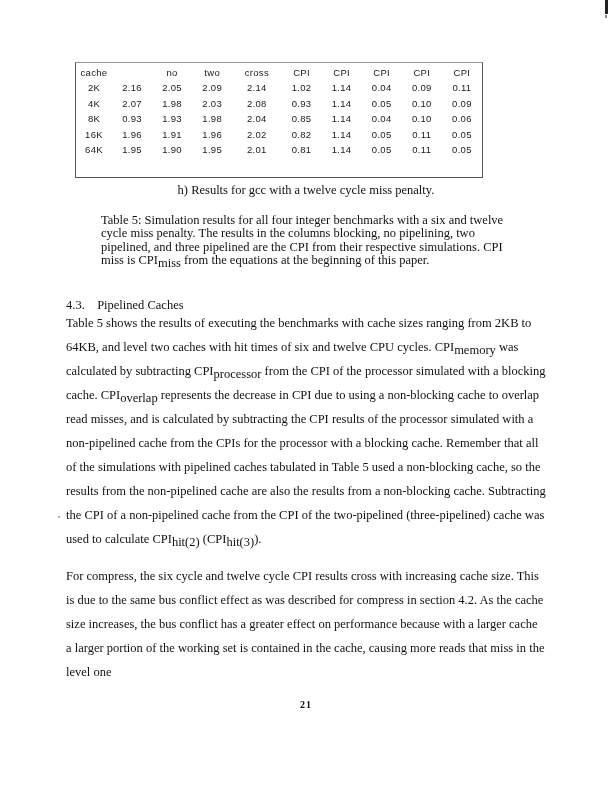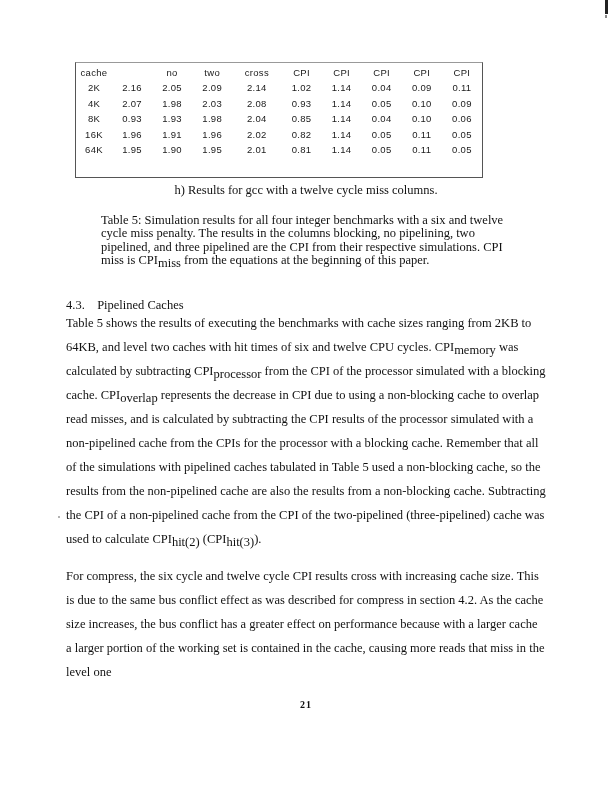--- a/index.html
+++ b/index.html
@@ -134,21 +134,21 @@
           <td>0.81</td>
           <td>1.14</td>
           <td>0.05</td>
           <td>0.11</td>
           <td>0.05</td>
         </tr>
       </tbody>
   </table>
 </div>
 
-<div class="sub-caption">h)  Results for gcc with a twelve cycle miss columns.</div>
+<div class="sub-caption">h)  Results for gcc with a twelve cycle miss penalty.</div>
 
 <div class="table-caption"><span>Table 5:  Simulation results for all four integer benchmarks with a six and twelve cycle miss penalty.  The results in the columns blocking, no pipelining, two pipelined, and three pipelined are the CPI from their respective simulations.  CPI miss is CPI</span><sub>miss</sub><span> from the equations at the beginning of this paper.</span></div>
 
 <div class="section-heading"><span class="num">4.3.</span> <span>Pipelined  Caches</span></div>
 
 <div class="body-text p1"><span>Table 5 shows the results of executing the benchmarks with cache sizes ranging from 2KB to 64KB, and level two caches with hit times of six and twelve CPU cycles.  CPI</span><sub>memory</sub><span> was calculated by subtracting CPI</span><sub>processor</sub><span> from the CPI of the processor simulated with a blocking cache.  CPI</span><sub>overlap</sub><span> represents the decrease in CPI due to using a non-blocking cache to overlap read misses, and is calculated by subtracting the CPI results of the processor simulated with a non-pipelined cache from the CPIs for the processor with a blocking cache.  Remember that all of the simulations with pipelined caches tabulated in Table 5 used a non-blocking cache, so the results from the non-pipelined cache are also the results from a non-blocking cache.  Subtracting the CPI of a non-pipelined cache from the CPI of the two-pipelined (three-pipelined) cache was used to calculate CPI</span><sub>hit(2)</sub><span> (CPI</span><sub>hit(3)</sub><span>).</span></div>
 
 <div class="stray-dot"></div>
 
 <div class="body-text p2">For compress, the six cycle and twelve cycle CPI results cross with increasing cache size.  This is due to the same bus conflict effect as was described for compress in section 4.2.  As the cache size increases, the bus conflict has a greater effect on performance because with a larger cache a larger portion of the working set is contained in the cache, causing more reads that miss in the level one</div>

